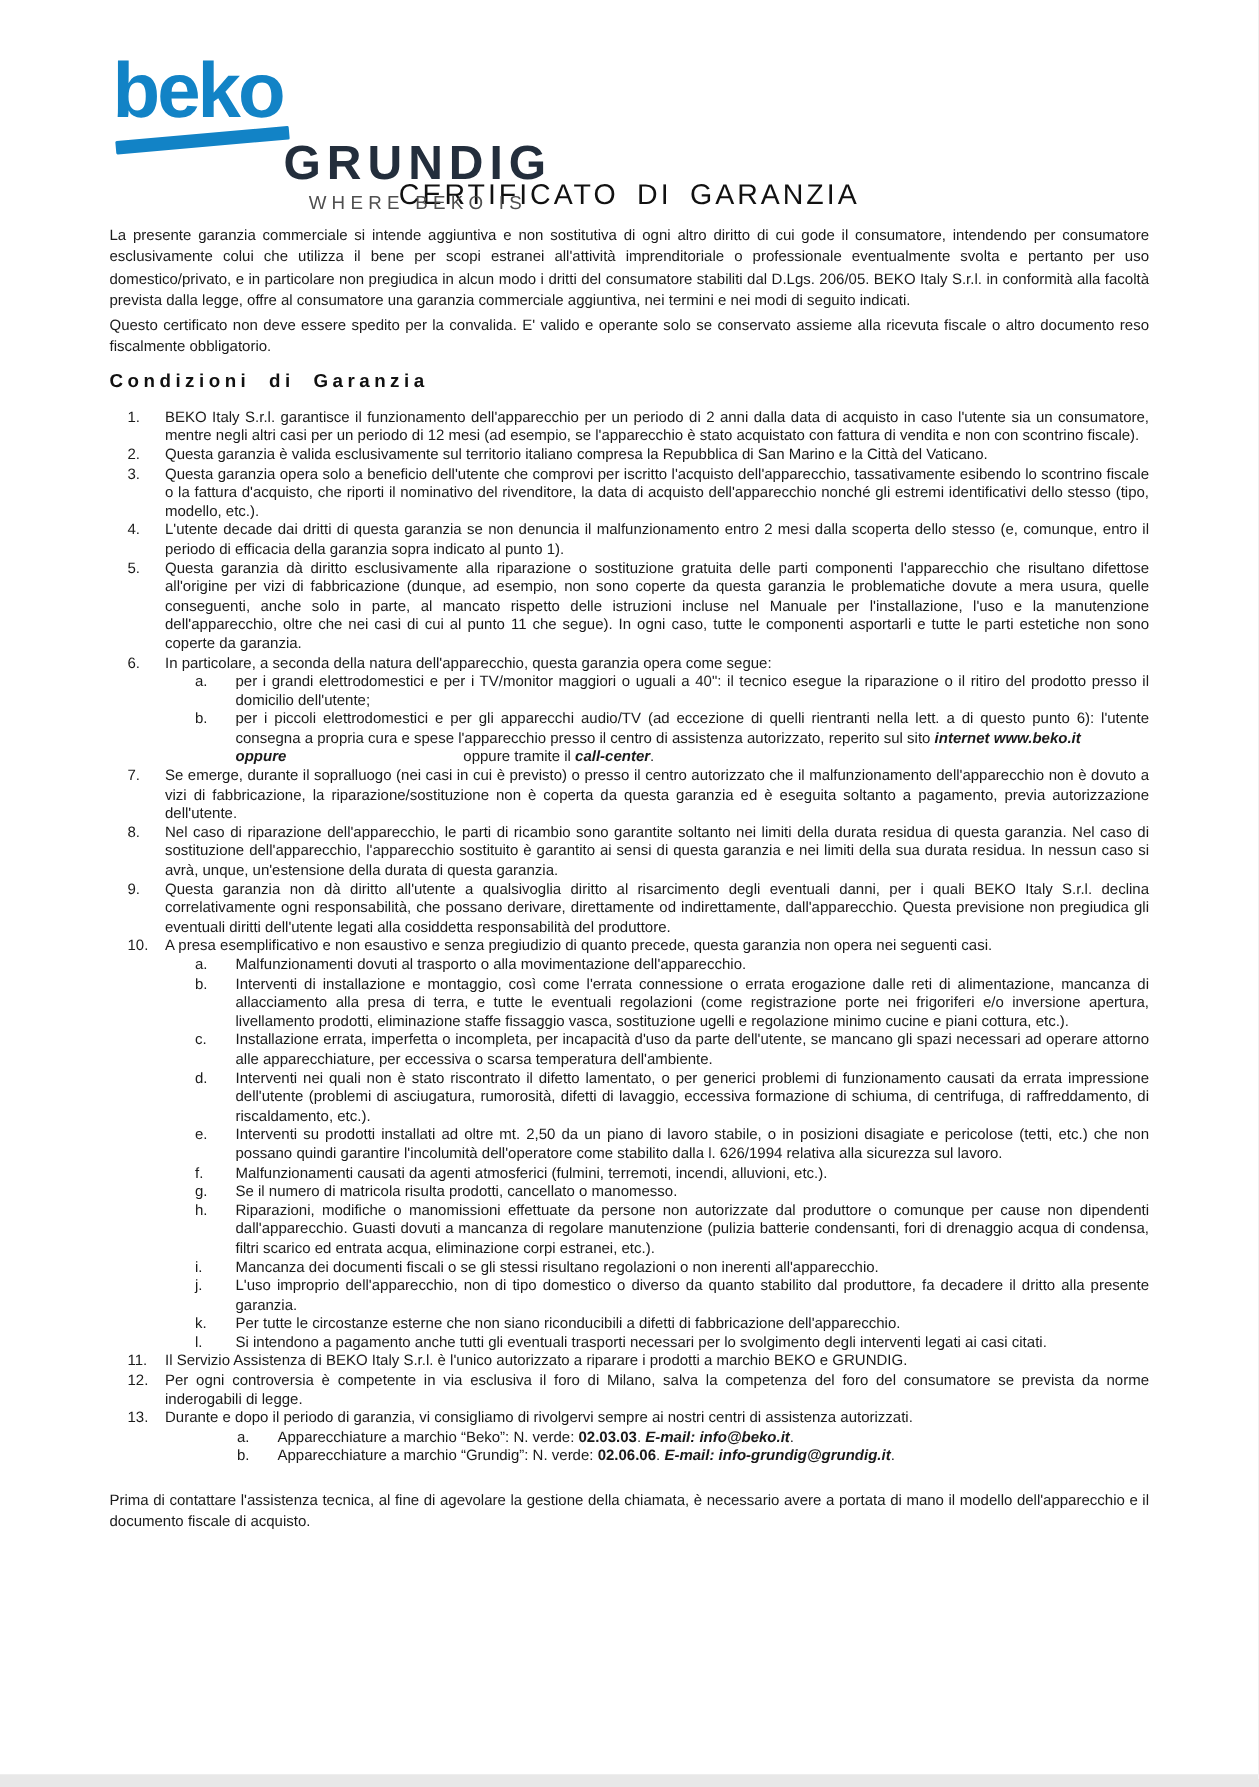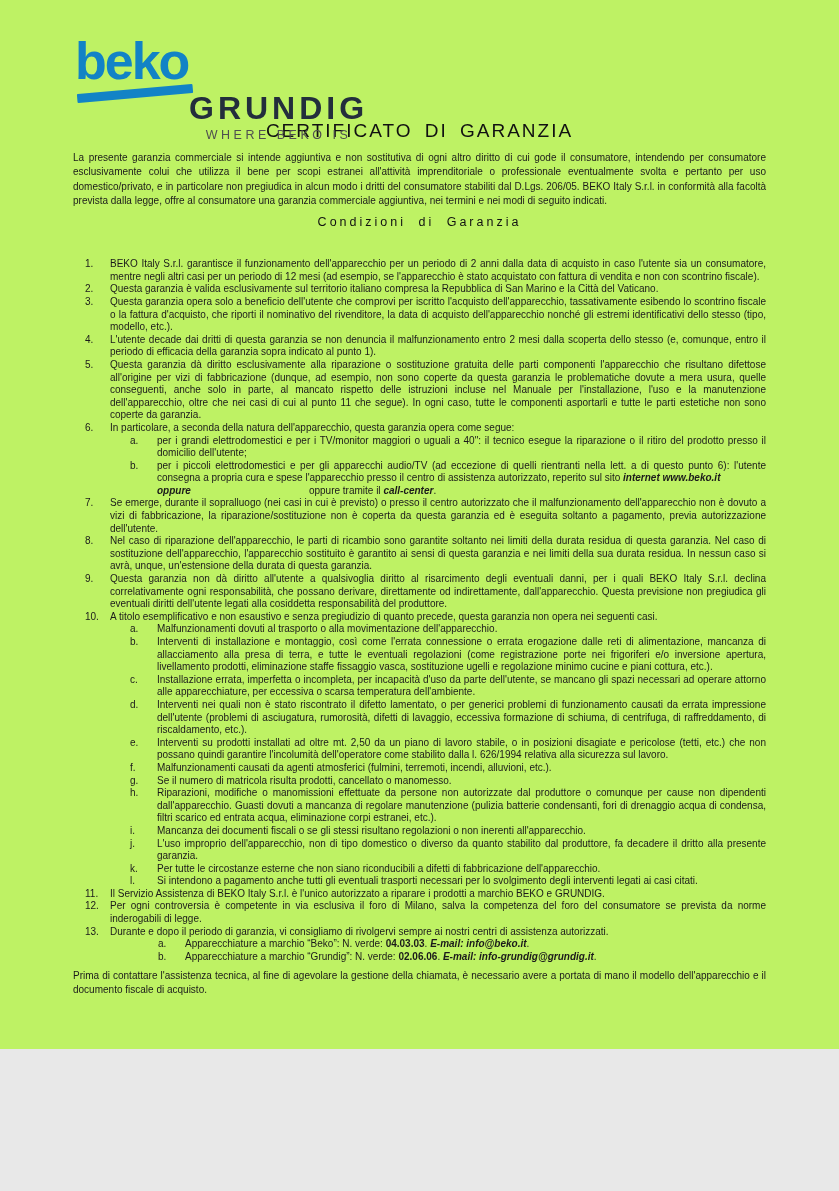--- a/index.html
+++ b/index.html
@@ -1,17 +1,17 @@
 <!DOCTYPE html>
 <html><head>
 <meta charset="utf-8">
 <style>
   html,body{margin:0;padding:0;background:#e8e8e8;}
   .page{
-    width:839px;height:1049px;margin:0 auto;background:#bef264;
+    width:839px;height:1183px;margin:0 auto;background:#ffffff;
     position:relative;overflow:hidden;
     font-family:"Liberation Sans","DejaVu Sans",sans-serif;
     color:#1a1a1a;font-size:10px;line-height:12.6px;
   }
   .content{padding:0 73px;}
 
   
   .brand-header{position:relative;height:112px;}
   .beko-logo{position:absolute;left:2px;top:38px;width:122px;}
   .beko-text{
@@ -30,27 +30,27 @@
   .grundig-tagline{
     font-size:12.5px;letter-spacing:3.5px;color:#4f4f4f;margin-top:5px;
   }
 
   
   h1.doc-title{
     margin:8px 0 9px 0;text-align:center;font-size:19px;line-height:22px;
     letter-spacing:2px;word-spacing:5px;font-weight:normal;color:#111;
   }
   h2.cond-heading{
-    margin:7px 0 28px 0;text-align:center;font-size:12.5px;line-height:15px;
-    letter-spacing:3px;word-spacing:6px;font-weight:normal;color:#111;
+    margin:7px 0 11px 0;text-align:left;font-size:12.5px;line-height:15px;
+    letter-spacing:3px;word-spacing:6px;font-weight:bold;color:#111;
   }
 
   
   p.intro{margin:0 0 3px 0;text-align:justify;line-height:14.3px;}
-  p.footer-note{margin:6px 0 0 0;text-align:justify;line-height:14px;}
+  p.footer-note{margin:16px 0 0 0;text-align:justify;line-height:14px;}
 
   
   .cond-list{margin:0;padding:0;}
   .item{position:relative;text-align:justify;}
   .item .marker{position:absolute;top:0;}
   .lvl1{padding-left:37px;}
   .lvl1 > .marker{left:12px;}
   .lvl2{padding-left:84px;}
   .lvl2 > .marker{left:57px;}
   .lvl3{padding-left:112px;}
@@ -73,51 +73,52 @@
       </div>
       <div class="grundig-logo">
         <div class="grundig-text">GRUNDIG</div>
         <div class="grundig-tagline">WHERE BEKO IS</div>
       </div>
     </header>
 
     <h1 class="doc-title">CERTIFICATO DI GARANZIA</h1>
 
     <p class="intro">La presente garanzia commerciale si intende aggiuntiva e non sostitutiva di ogni altro diritto di cui gode il consumatore, intendendo per consumatore esclusivamente colui che utilizza il bene per scopi estranei all'attività imprenditoriale o professionale eventualmente svolta e pertanto per uso domestico/privato, e in particolare non pregiudica in alcun modo i dritti del consumatore stabiliti dal D.Lgs. 206/05. BEKO Italy S.r.l. in conformità alla facoltà prevista dalla legge, offre al consumatore una garanzia commerciale aggiuntiva, nei termini e nei modi di seguito indicati.</p>
+    <p class="intro">Questo certificato non deve essere spedito per la convalida. E' valido e operante solo se conservato assieme alla ricevuta fiscale o altro documento reso fiscalmente obbligatorio.</p>
 
     <h2 class="cond-heading">Condizioni di Garanzia</h2>
 
     <div id="conditions-list" class="cond-list">
         <div class="item lvl1"><span class="marker">1.</span><span class="txt">BEKO Italy S.r.l. garantisce il funzionamento dell'apparecchio per un periodo di 2 anni dalla data di acquisto in caso l'utente sia un consumatore, mentre negli altri casi per un periodo di 12 mesi (ad esempio, se l'apparecchio è stato acquistato con fattura di vendita e non con scontrino fiscale).</span></div>
         <div class="item lvl1"><span class="marker">2.</span><span class="txt">Questa garanzia è valida esclusivamente sul territorio italiano compresa la Repubblica di San Marino e la Città del Vaticano.</span></div>
         <div class="item lvl1"><span class="marker">3.</span><span class="txt">Questa garanzia opera solo a beneficio dell'utente che comprovi per iscritto l'acquisto dell'apparecchio, tassativamente esibendo lo scontrino fiscale o la fattura d'acquisto, che riporti il nominativo del rivenditore, la data di acquisto dell'apparecchio nonché gli estremi identificativi dello stesso (tipo, modello, etc.).</span></div>
         <div class="item lvl1"><span class="marker">4.</span><span class="txt">L'utente decade dai dritti di questa garanzia se non denuncia il malfunzionamento entro 2 mesi dalla scoperta dello stesso (e, comunque, entro il periodo di efficacia della garanzia sopra indicato al punto 1).</span></div>
         <div class="item lvl1"><span class="marker">5.</span><span class="txt">Questa garanzia dà diritto esclusivamente alla riparazione o sostituzione gratuita delle parti componenti l'apparecchio che risultano difettose all'origine per vizi di fabbricazione (dunque, ad esempio, non sono coperte da questa garanzia le problematiche dovute a mera usura, quelle conseguenti, anche solo in parte, al mancato rispetto delle istruzioni incluse nel Manuale per l'installazione, l'uso e la manutenzione dell'apparecchio, oltre che nei casi di cui al punto 11 che segue). In ogni caso, tutte le componenti asportarli e tutte le parti estetiche non sono coperte da garanzia.</span></div>
         <div class="item lvl1"><span class="marker">6.</span><span class="txt">In particolare, a seconda della natura dell'apparecchio, questa garanzia opera come segue:</span></div>
         <div class="item lvl2"><span class="marker">a.</span><span class="txt">per i grandi elettrodomestici e per i TV/monitor maggiori o uguali a 40": il tecnico esegue la riparazione o il ritiro del prodotto presso il domicilio dell'utente;</span></div>
         <div class="item lvl2"><span class="marker">b.</span><span class="txt"><span>per i piccoli elettrodomestici e per gli apparecchi audio/TV (ad eccezione di quelli rientranti nella lett. a di questo punto 6): l'utente consegna a propria cura e spese l'apparecchio presso il centro di assistenza autorizzato, reperito sul sito </span><span class="it">internet www.beko.it</span><br><span class="it">oppure</span><span class="gap"></span><span>oppure tramite il </span><span class="it">call-center</span><span>.</span></span></div>
         <div class="item lvl1"><span class="marker">7.</span><span class="txt">Se emerge, durante il sopralluogo (nei casi in cui è previsto) o presso il centro autorizzato che il malfunzionamento dell'apparecchio non è dovuto a vizi di fabbricazione, la riparazione/sostituzione non è coperta da questa garanzia ed è eseguita soltanto a pagamento, previa autorizzazione dell'utente.</span></div>
         <div class="item lvl1"><span class="marker">8.</span><span class="txt">Nel caso di riparazione dell'apparecchio, le parti di ricambio sono garantite soltanto nei limiti della durata residua di questa garanzia. Nel caso di sostituzione dell'apparecchio, l'apparecchio sostituito è garantito ai sensi di questa garanzia e nei limiti della sua durata residua. In nessun caso si avrà, unque, un'estensione della durata di questa garanzia.</span></div>
         <div class="item lvl1"><span class="marker">9.</span><span class="txt">Questa garanzia non dà diritto all'utente a qualsivoglia diritto al risarcimento degli eventuali danni, per i quali BEKO Italy S.r.l. declina correlativamente ogni responsabilità, che possano derivare, direttamente od indirettamente, dall'apparecchio. Questa previsione non pregiudica gli eventuali diritti dell'utente legati alla cosiddetta responsabilità del produttore.</span></div>
-        <div class="item lvl1"><span class="marker">10.</span><span class="txt">A titolo esemplificativo e non esaustivo e senza pregiudizio di quanto precede, questa garanzia non opera nei seguenti casi.</span></div>
+        <div class="item lvl1"><span class="marker">10.</span><span class="txt">A presa esemplificativo e non esaustivo e senza pregiudizio di quanto precede, questa garanzia non opera nei seguenti casi.</span></div>
         <div class="item lvl2"><span class="marker">a.</span><span class="txt">Malfunzionamenti dovuti al trasporto o alla movimentazione dell'apparecchio.</span></div>
         <div class="item lvl2"><span class="marker">b.</span><span class="txt">Interventi di installazione e montaggio, così come l'errata connessione o errata erogazione dalle reti di alimentazione, mancanza di allacciamento alla presa di terra, e tutte le eventuali regolazioni (come registrazione porte nei frigoriferi e/o inversione apertura, livellamento prodotti, eliminazione staffe fissaggio vasca, sostituzione ugelli e regolazione minimo cucine e piani cottura, etc.).</span></div>
         <div class="item lvl2"><span class="marker">c.</span><span class="txt">Installazione errata, imperfetta o incompleta, per incapacità d'uso da parte dell'utente, se mancano gli spazi necessari ad operare attorno alle apparecchiature, per eccessiva o scarsa temperatura dell'ambiente.</span></div>
         <div class="item lvl2"><span class="marker">d.</span><span class="txt">Interventi nei quali non è stato riscontrato il difetto lamentato, o per generici problemi di funzionamento causati da errata impressione dell'utente (problemi di asciugatura, rumorosità, difetti di lavaggio, eccessiva formazione di schiuma, di centrifuga, di raffreddamento, di riscaldamento, etc.).</span></div>
         <div class="item lvl2"><span class="marker">e.</span><span class="txt">Interventi su prodotti installati ad oltre mt. 2,50 da un piano di lavoro stabile, o in posizioni disagiate e pericolose (tetti, etc.) che non possano quindi garantire l'incolumità dell'operatore come stabilito dalla l. 626/1994 relativa alla sicurezza sul lavoro.</span></div>
         <div class="item lvl2"><span class="marker">f.</span><span class="txt">Malfunzionamenti causati da agenti atmosferici (fulmini, terremoti, incendi, alluvioni, etc.).</span></div>
         <div class="item lvl2"><span class="marker">g.</span><span class="txt">Se il numero di matricola risulta prodotti, cancellato o manomesso.</span></div>
         <div class="item lvl2"><span class="marker">h.</span><span class="txt">Riparazioni, modifiche o manomissioni effettuate da persone non autorizzate dal produttore o comunque per cause non dipendenti dall'apparecchio. Guasti dovuti a mancanza di regolare manutenzione (pulizia batterie condensanti, fori di drenaggio acqua di condensa, filtri scarico ed entrata acqua, eliminazione corpi estranei, etc.).</span></div>
         <div class="item lvl2"><span class="marker">i.</span><span class="txt">Mancanza dei documenti fiscali o se gli stessi risultano regolazioni o non inerenti all'apparecchio.</span></div>
         <div class="item lvl2"><span class="marker">j.</span><span class="txt">L'uso improprio dell'apparecchio, non di tipo domestico o diverso da quanto stabilito dal produttore, fa decadere il dritto alla presente garanzia.</span></div>
         <div class="item lvl2"><span class="marker">k.</span><span class="txt">Per tutte le circostanze esterne che non siano riconducibili a difetti di fabbricazione dell'apparecchio.</span></div>
         <div class="item lvl2"><span class="marker">l.</span><span class="txt">Si intendono a pagamento anche tutti gli eventuali trasporti necessari per lo svolgimento degli interventi legati ai casi citati.</span></div>
         <div class="item lvl1"><span class="marker">11.</span><span class="txt">Il Servizio Assistenza di BEKO Italy S.r.l. è l'unico autorizzato a riparare i prodotti a marchio BEKO e GRUNDIG.</span></div>
         <div class="item lvl1"><span class="marker">12.</span><span class="txt">Per ogni controversia è competente in via esclusiva il foro di Milano, salva la competenza del foro del consumatore se prevista da norme inderogabili di legge.</span></div>
         <div class="item lvl1"><span class="marker">13.</span><span class="txt">Durante e dopo il periodo di garanzia, vi consigliamo di rivolgervi sempre ai nostri centri di assistenza autorizzati.</span></div>
-        <div class="item lvl3"><span class="marker">a.</span><span class="txt"><span>Apparecchiature a marchio “Beko”: N. verde: </span><span class="bd">04.03.03</span><span>. </span><span class="it">E-mail: info@beko.it</span><span>.</span></span></div>
+        <div class="item lvl3"><span class="marker">a.</span><span class="txt"><span>Apparecchiature a marchio “Beko”: N. verde: </span><span class="bd">02.03.03</span><span>. </span><span class="it">E-mail: info@beko.it</span><span>.</span></span></div>
         <div class="item lvl3"><span class="marker">b.</span><span class="txt"><span>Apparecchiature a marchio “Grundig”: N. verde: </span><span class="bd">02.06.06</span><span>. </span><span class="it">E-mail: info-grundig@grundig.it</span><span>.</span></span></div>
       </div>
 
     <p class="footer-note">Prima di contattare l'assistenza tecnica, al fine di agevolare la gestione della chiamata, è necessario avere a portata di mano il modello dell'apparecchio e il documento fiscale di acquisto.</p>
 
   </div>
 </div>
 
 </body></html>

